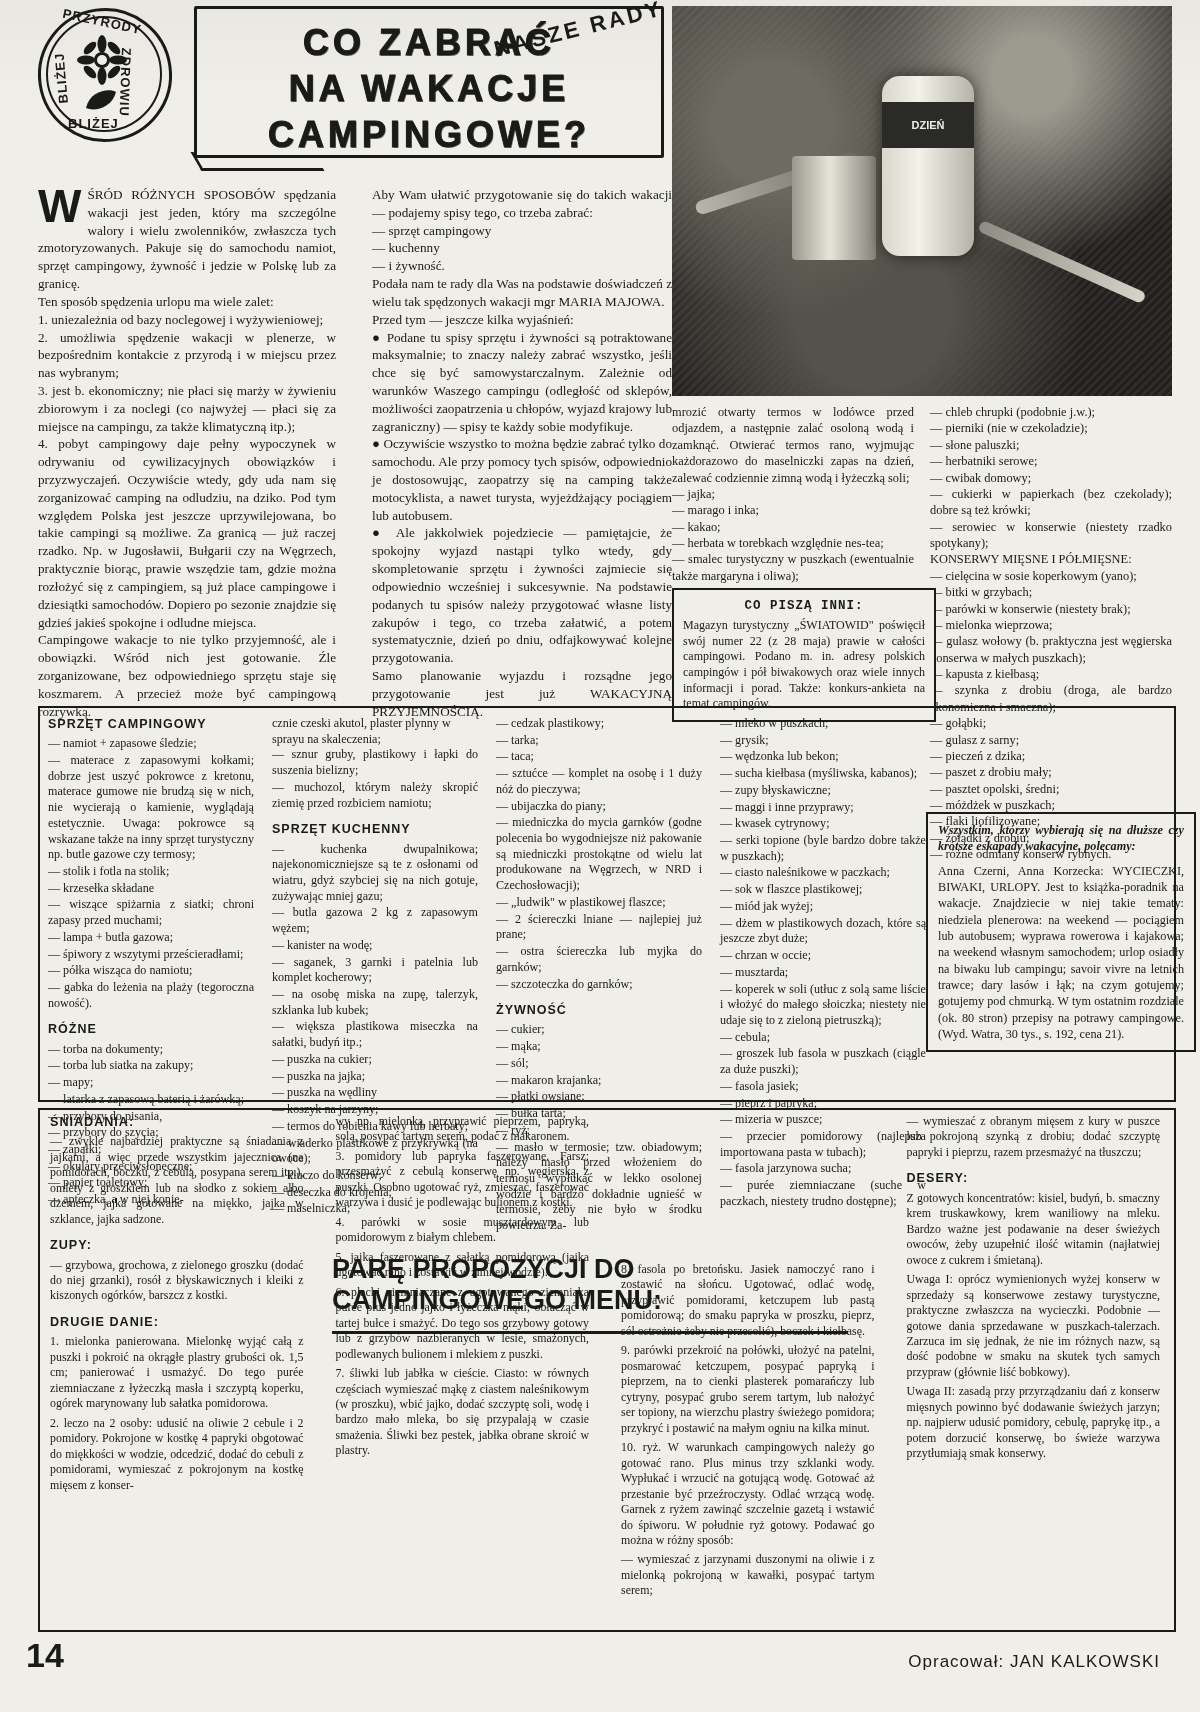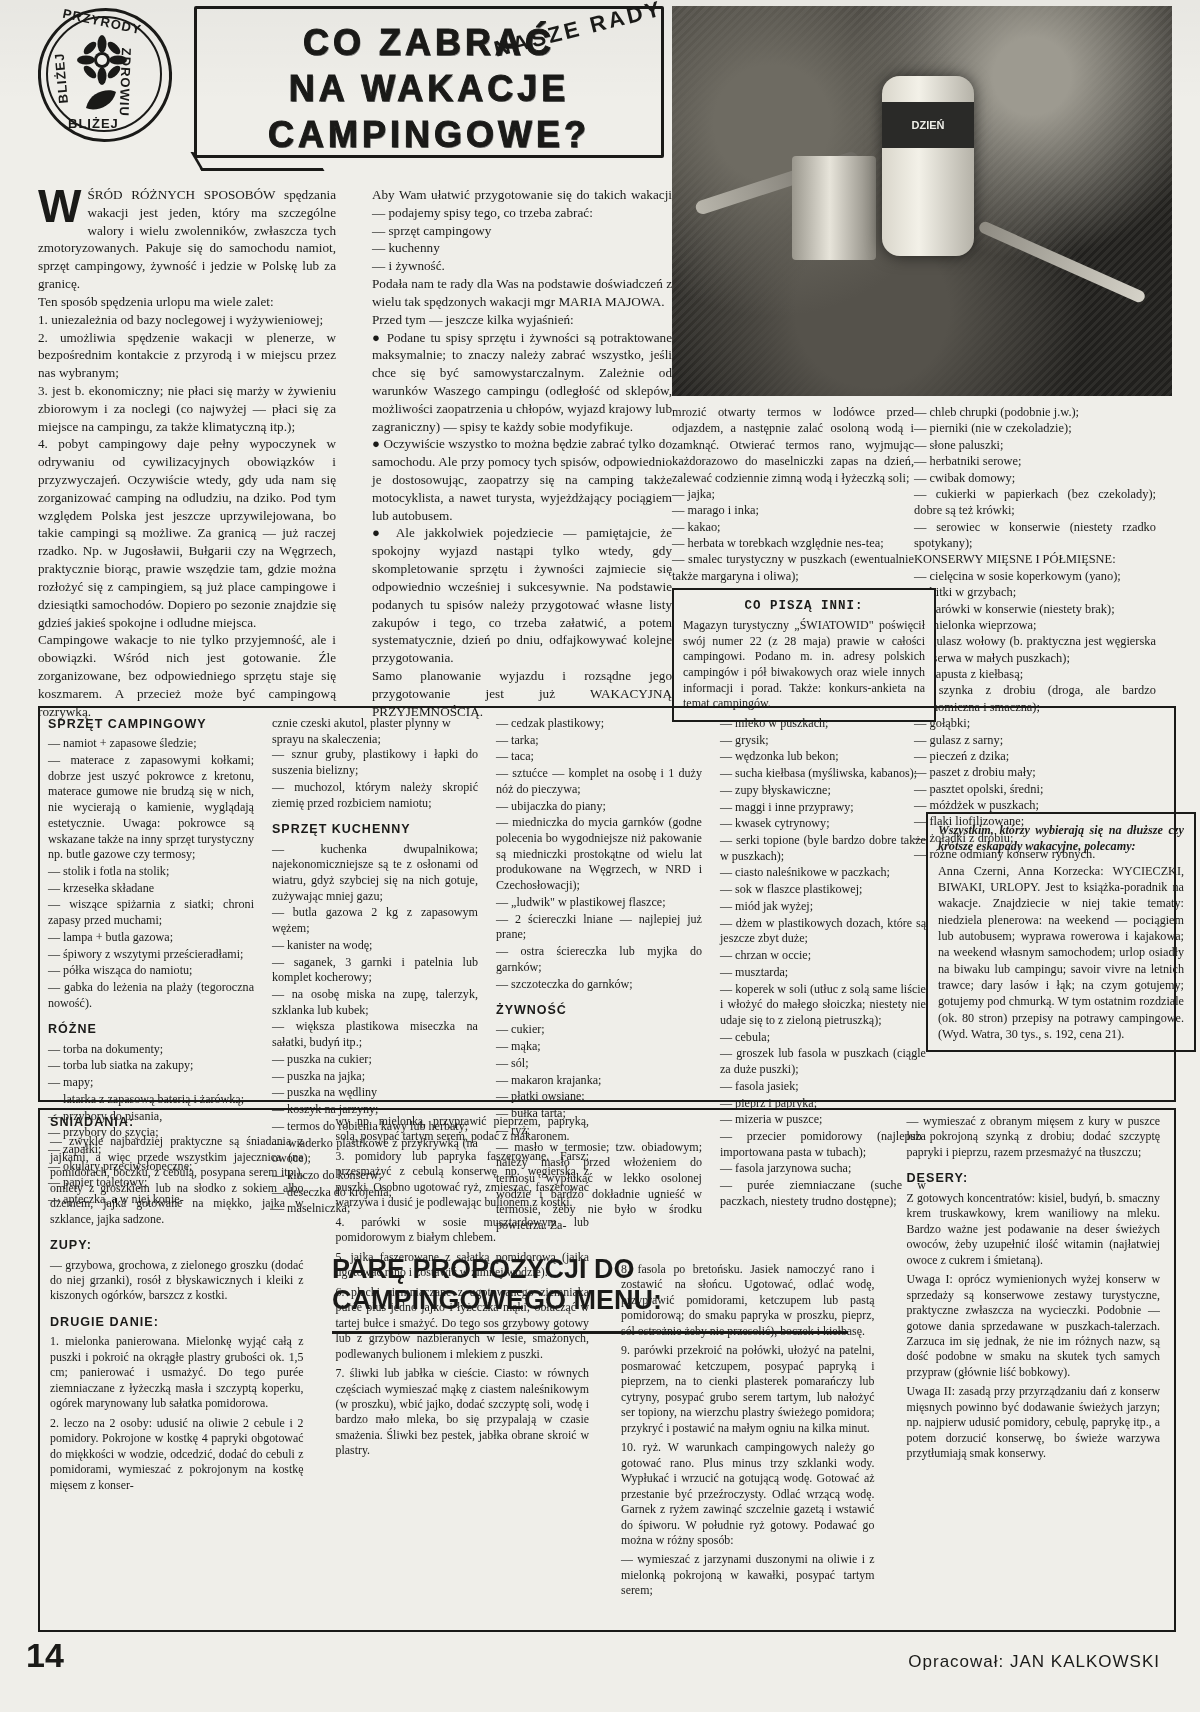--- a/index.html
+++ b/index.html
@@ -130,21 +130,21 @@
   .intro{position:absolute;left:38px;top:186px;width:626px;}
   .col{font-size:13.2px;line-height:1.35;text-align:justify;hyphens:auto;}
   .intro .c1{position:absolute;left:0;top:0;width:298px;}
   .intro .c2{position:absolute;left:326px;top:0;width:300px;margin-left:8px;}
   .dropcap{
     float:left;font-family:"Liberation Sans",sans-serif;font-weight:bold;
     font-size:46px;line-height:36px;margin:2px 6px 0 0;
   }
   .right-col{
     position:absolute;left:672px;top:404px;width:500px;
-    display:flex;gap:0;
+    display:flex;gap:16px;
   }
   .right-col .rc{width:242px;font-size:12.4px;line-height:1.32;}
   
   .box-swiat{
     position:absolute;left:672px;top:588px;width:242px;
     border:2px solid #1a1a18;padding:8px 9px;
     font-size:12px;line-height:1.3;text-align:justify;
     background:#efeee9;
   }
   .box-swiat h4{

